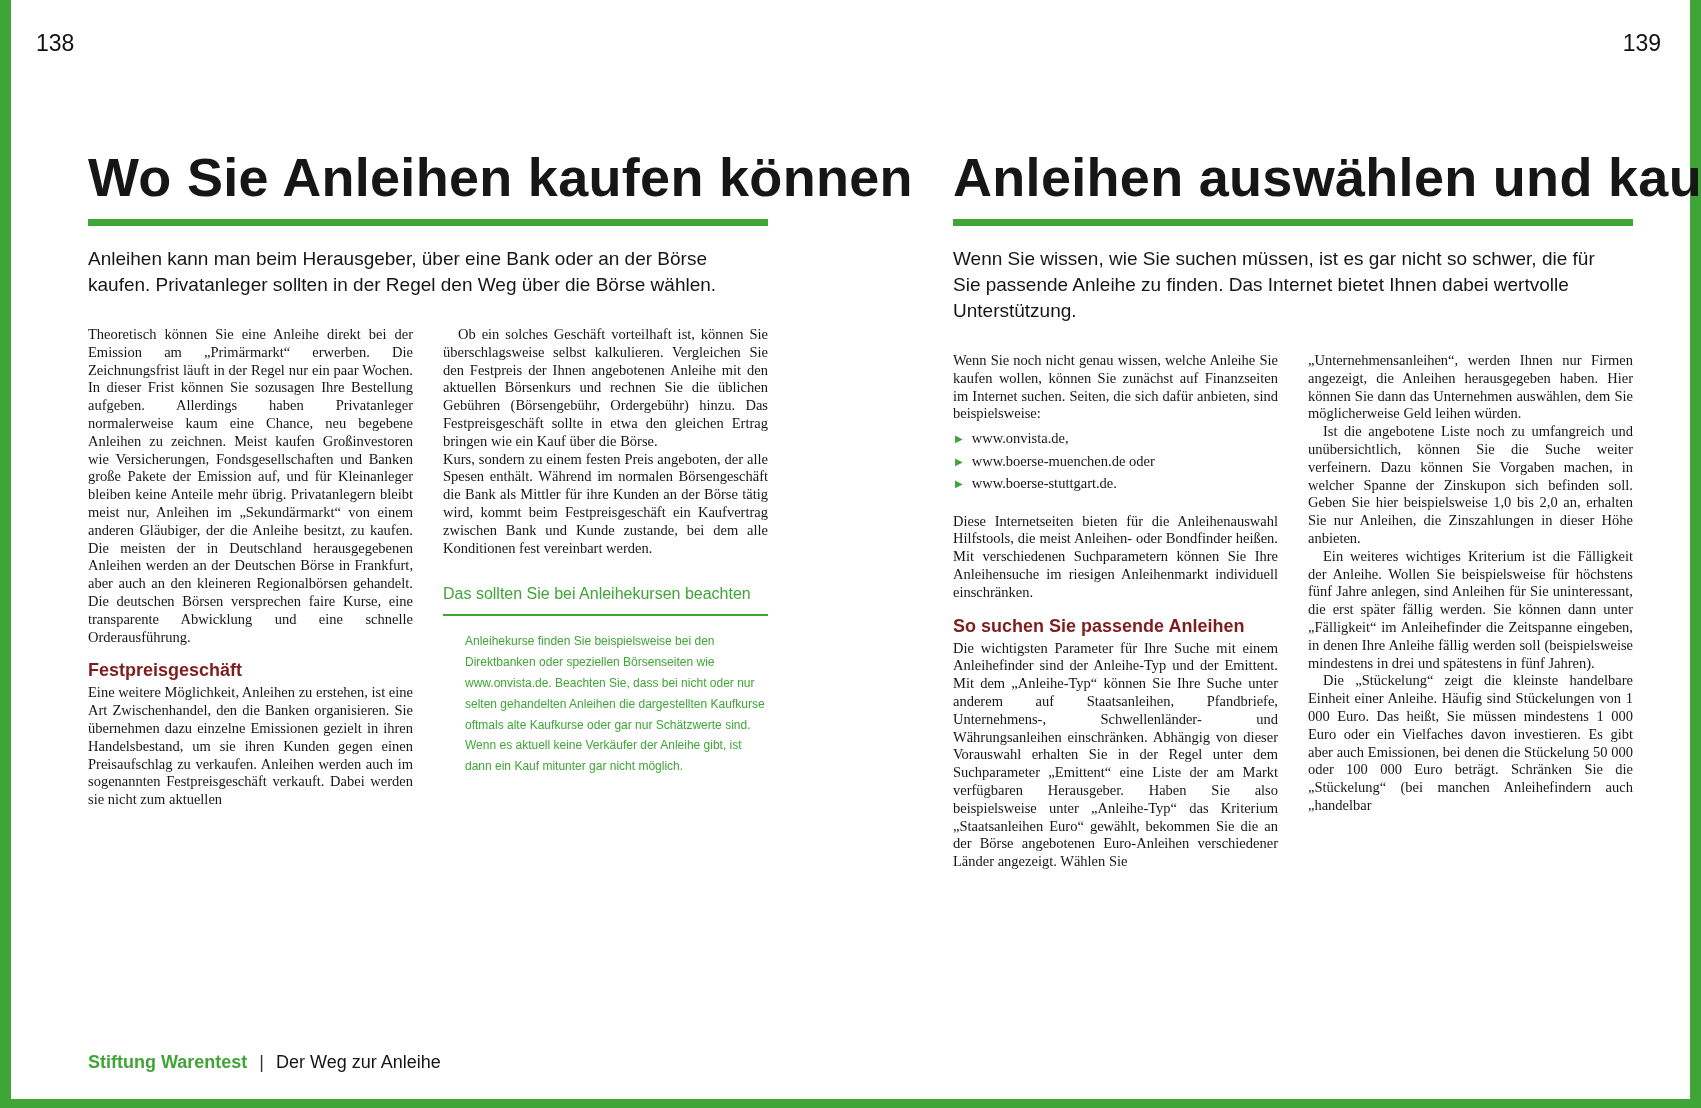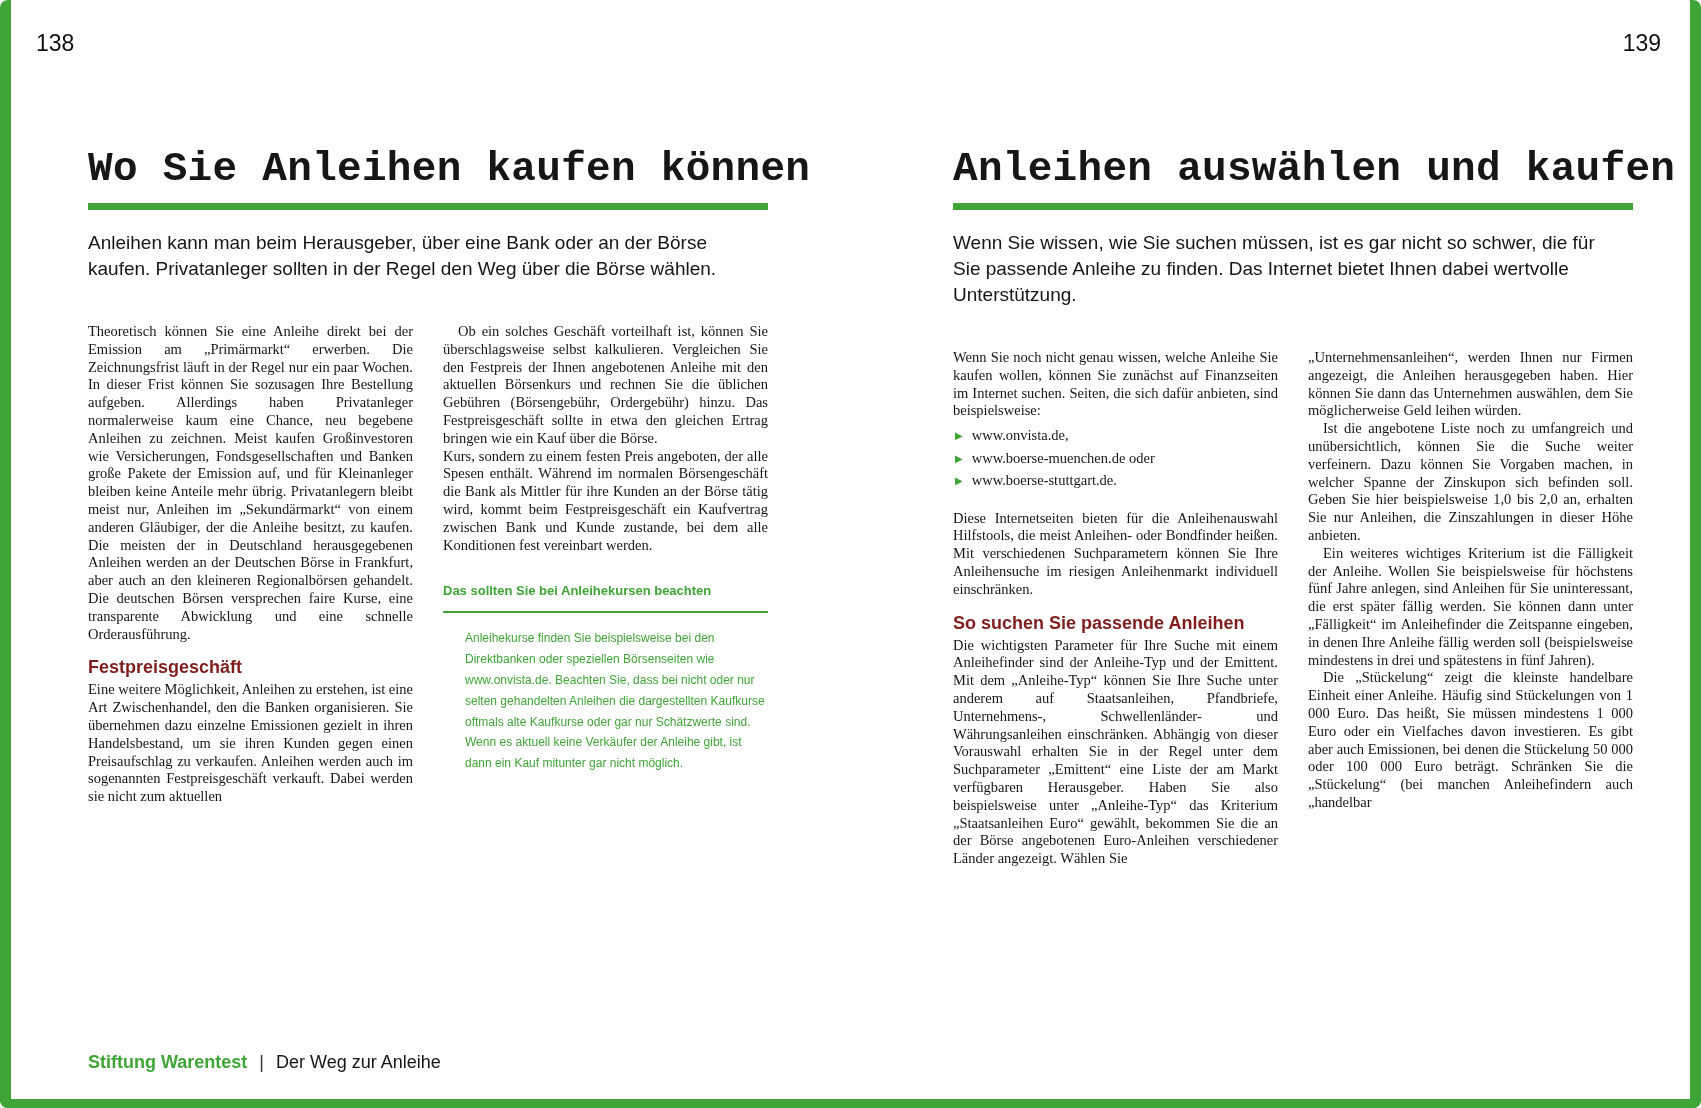--- a/index.html
+++ b/index.html
@@ -1,49 +1,49 @@
 <!DOCTYPE html>
 <html lang="de" style="--accent: #3fa536; --text: #161616;"><head>
 <meta charset="utf-8">
 <style>
   * { margin:0; padding:0; box-sizing:border-box; }
   html, body { background:#ffffff; }
   .spread {
     position:relative; width:1701px; height:1108px; background:#fff;
     font-family:"Liberation Serif", serif; color:var(--text, #161616);
-    overflow:hidden; hyphens:auto;border-radius:8px; -webkit-hyphens:auto;
+    overflow:hidden; hyphens:auto; -webkit-hyphens:auto;
   }
   .bar { position:absolute; background:var(--accent, #3fa536); }
   .bar-left   { left:0; top:0; width:11px; height:100%; }
   .bar-right  { right:0; top:0; width:11px; height:100%; }
   .bar-bottom { left:0; bottom:0; width:100%; height:9px; }
 
   .page-number { position:absolute; top:30px; font-family:"Liberation Sans", sans-serif; font-size:23px; color:#111; }
   .pn-left  { left:36px; }
   .pn-right { right:40px; }
 
   .page { position:absolute; top:146px; width:680px; }
   .page-left  { left:88px; }
   .page-right { left:953px; }
 
-  .title { font-family:Liberation Mono, monospace; font-weight:bold; font-size:41px; letter-spacing:0.3px; color:#161616; white-space:nowrap; }
+  .title { font-family:Liberation Sans, sans-serif; font-weight:bold; font-size:54px; letter-spacing:0.3px; color:#161616; white-space:nowrap; }
   .title-rule { height:7px; background:var(--accent, #3fa536); margin-top:11px; }
 
   .lead { font-family:"Liberation Sans", sans-serif; font-size:19px; line-height:26px; margin-top:20px; width:648px; color:#161616; }
 
   .columns { display:flex; gap:30px; margin-top:28px; }
-  .col { width:325px;margin-top:13px; }
+  .col { width:325px; }
 
   .body { font-size:14.5px; line-height:17.8px; text-align:justify; }
   .indent { text-indent:15px; }
   .gap-top { margin-top:17px; }
 
   .subhead { font-family:"Liberation Sans", sans-serif; font-size:18px; font-weight:bold; margin:14px 0 3px; color:#7f1d1d; }
 
-  .green-head { font-family:"Liberation Sans", sans-serif; color:var(--accent, #3fa536); font-size:13px; font-weight:bold; line-height:22px; margin-top:26px; }
+  .green-head { font-family:"Liberation Sans", sans-serif; color:var(--accent, #3fa536); font-size:16px; font-weight:normal; line-height:22px; margin-top:26px; }
   .green-rule { height:2px; background:var(--accent, #3fa536); margin-top:9px; }
   .green-text { font-family:"Liberation Sans", sans-serif; color:var(--accent, #3fa536); font-size:12px; line-height:20.8px; margin:15px 0 0 22px; text-align:left; }
 
   .bullets { margin:5px 0 3px 2px; }
   .bullet-row { display:flex; align-items:baseline; gap:9px; line-height:20.5px; }
   .bullet-marker { color:var(--accent, #3fa536); font-size:10px; flex:0 0 auto; transform:translateY(-1px); }
   .bullet-text { font-size:14.5px; }
 
   .footer { position:absolute; left:88px; top:1052px; font-family:"Liberation Sans", sans-serif; font-size:18px; color:#161616; }
   .footer-brand { color:var(--accent, #3fa536); font-weight:bold; }

